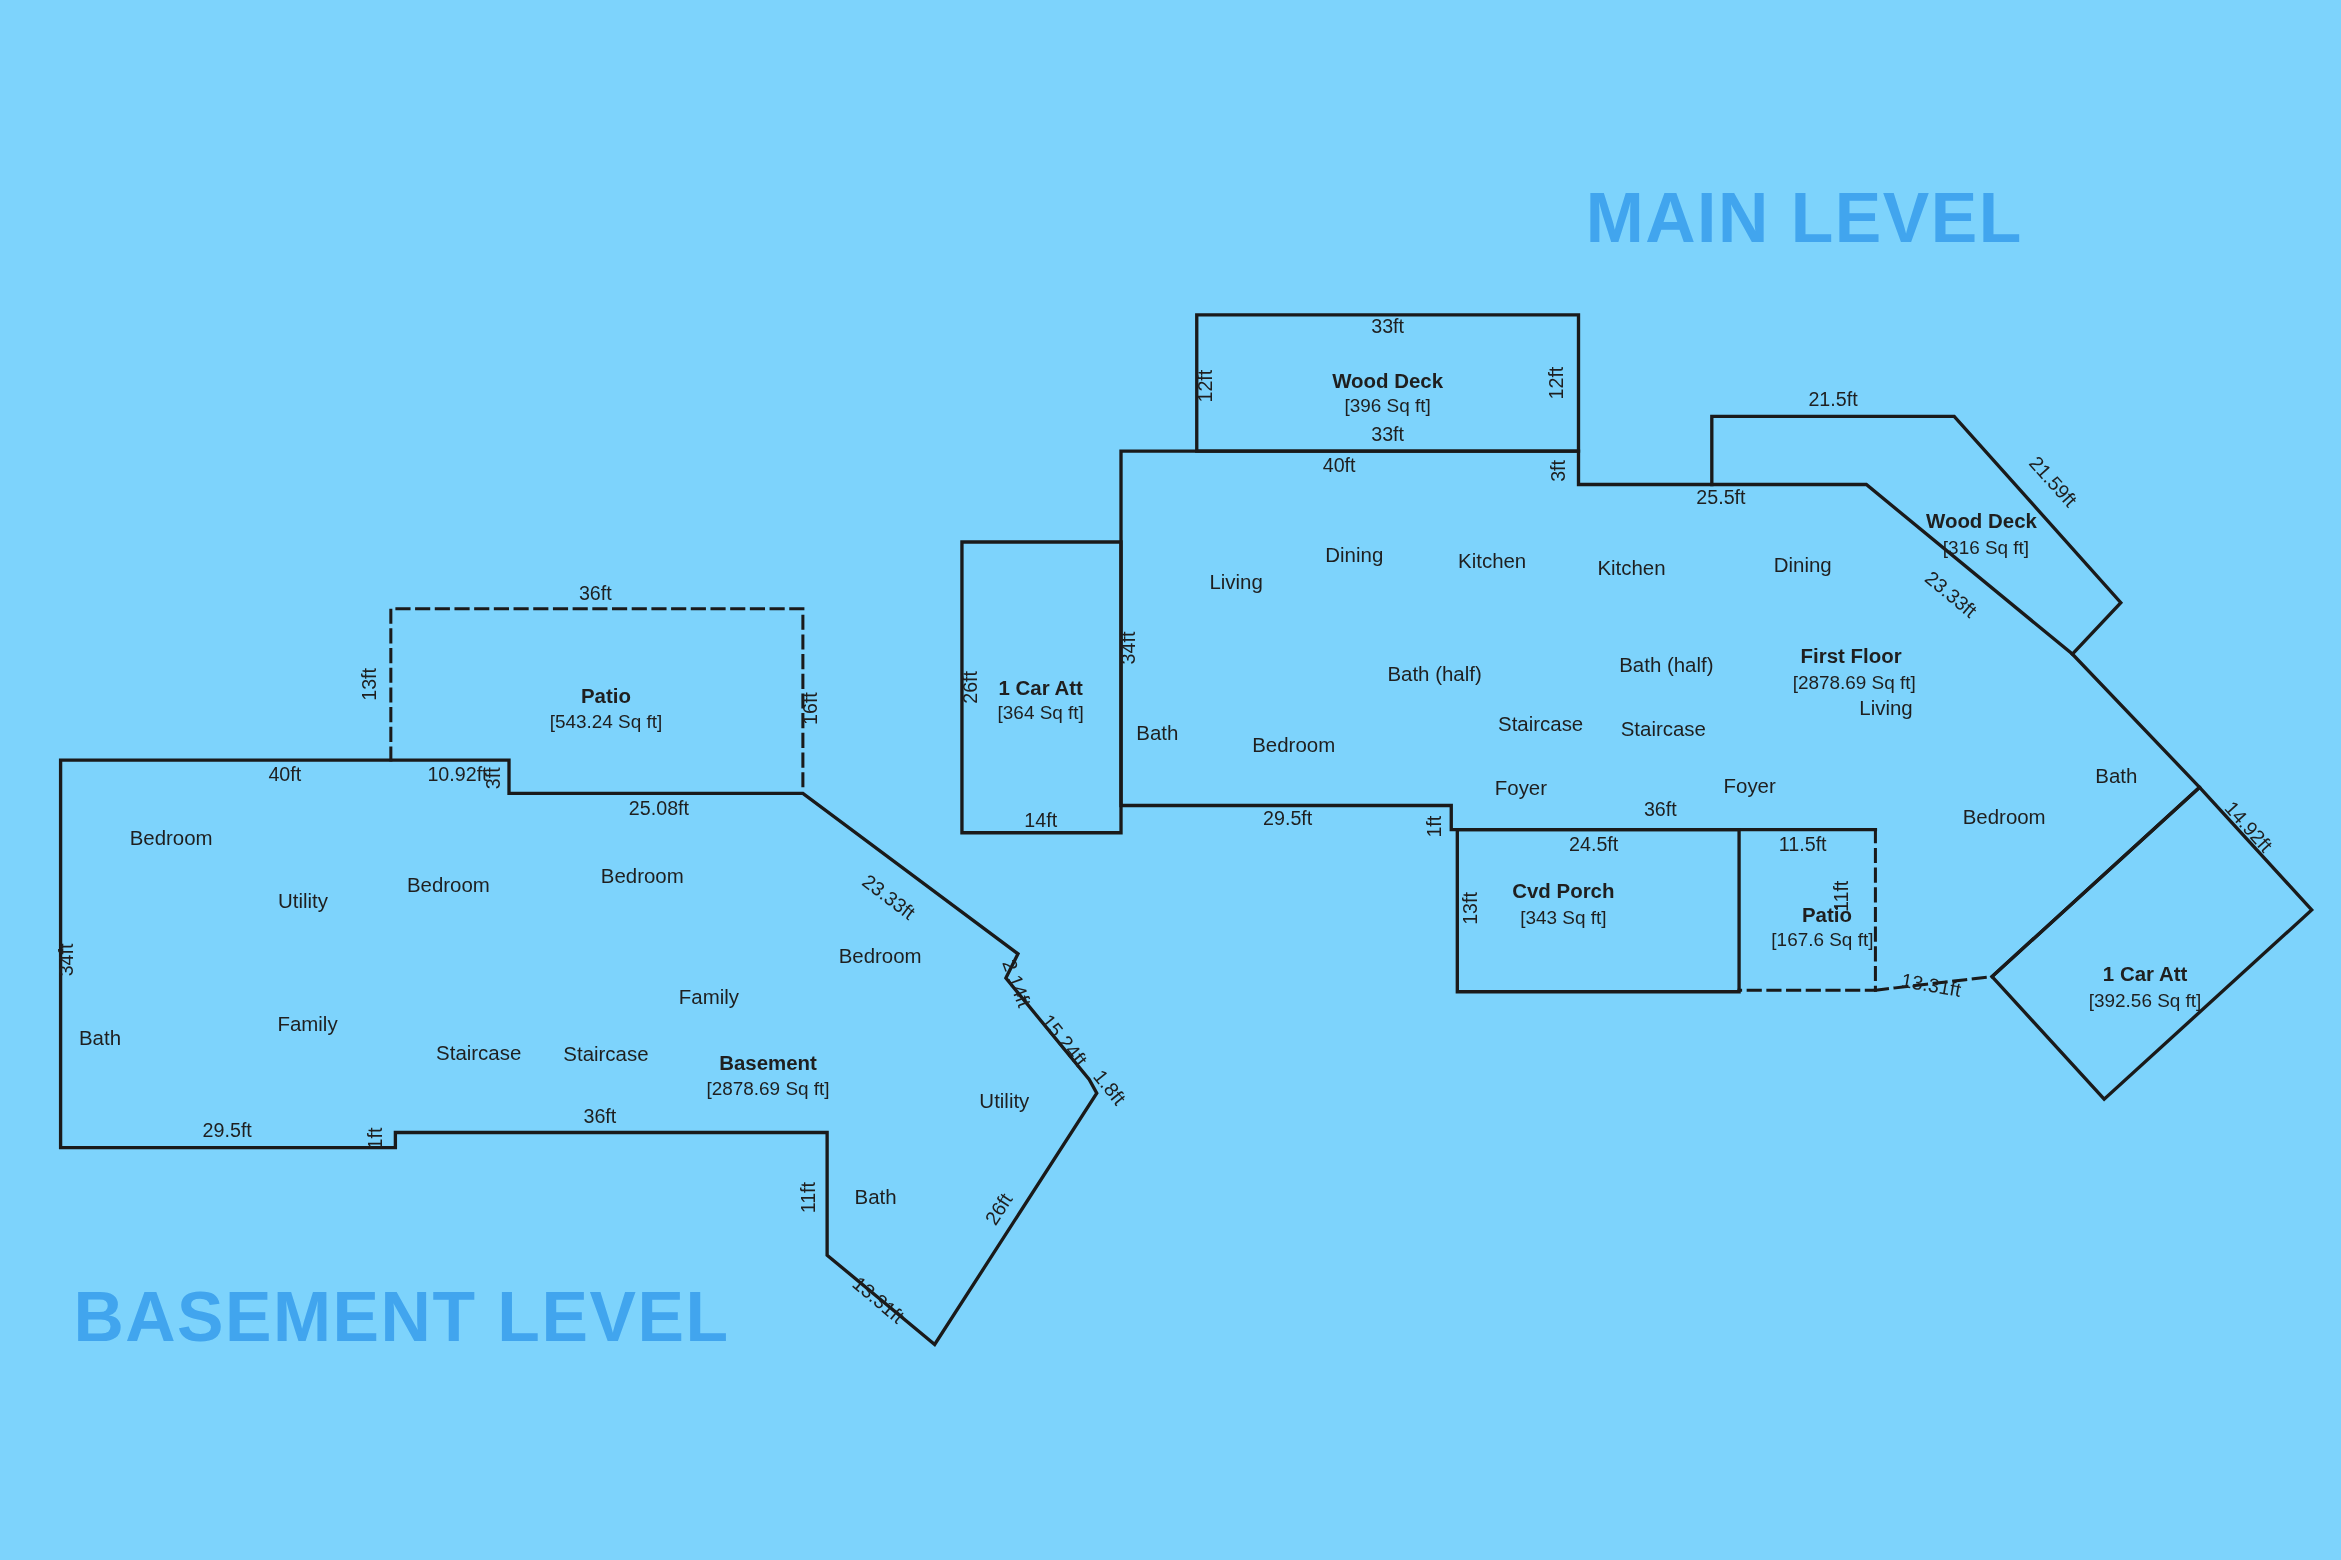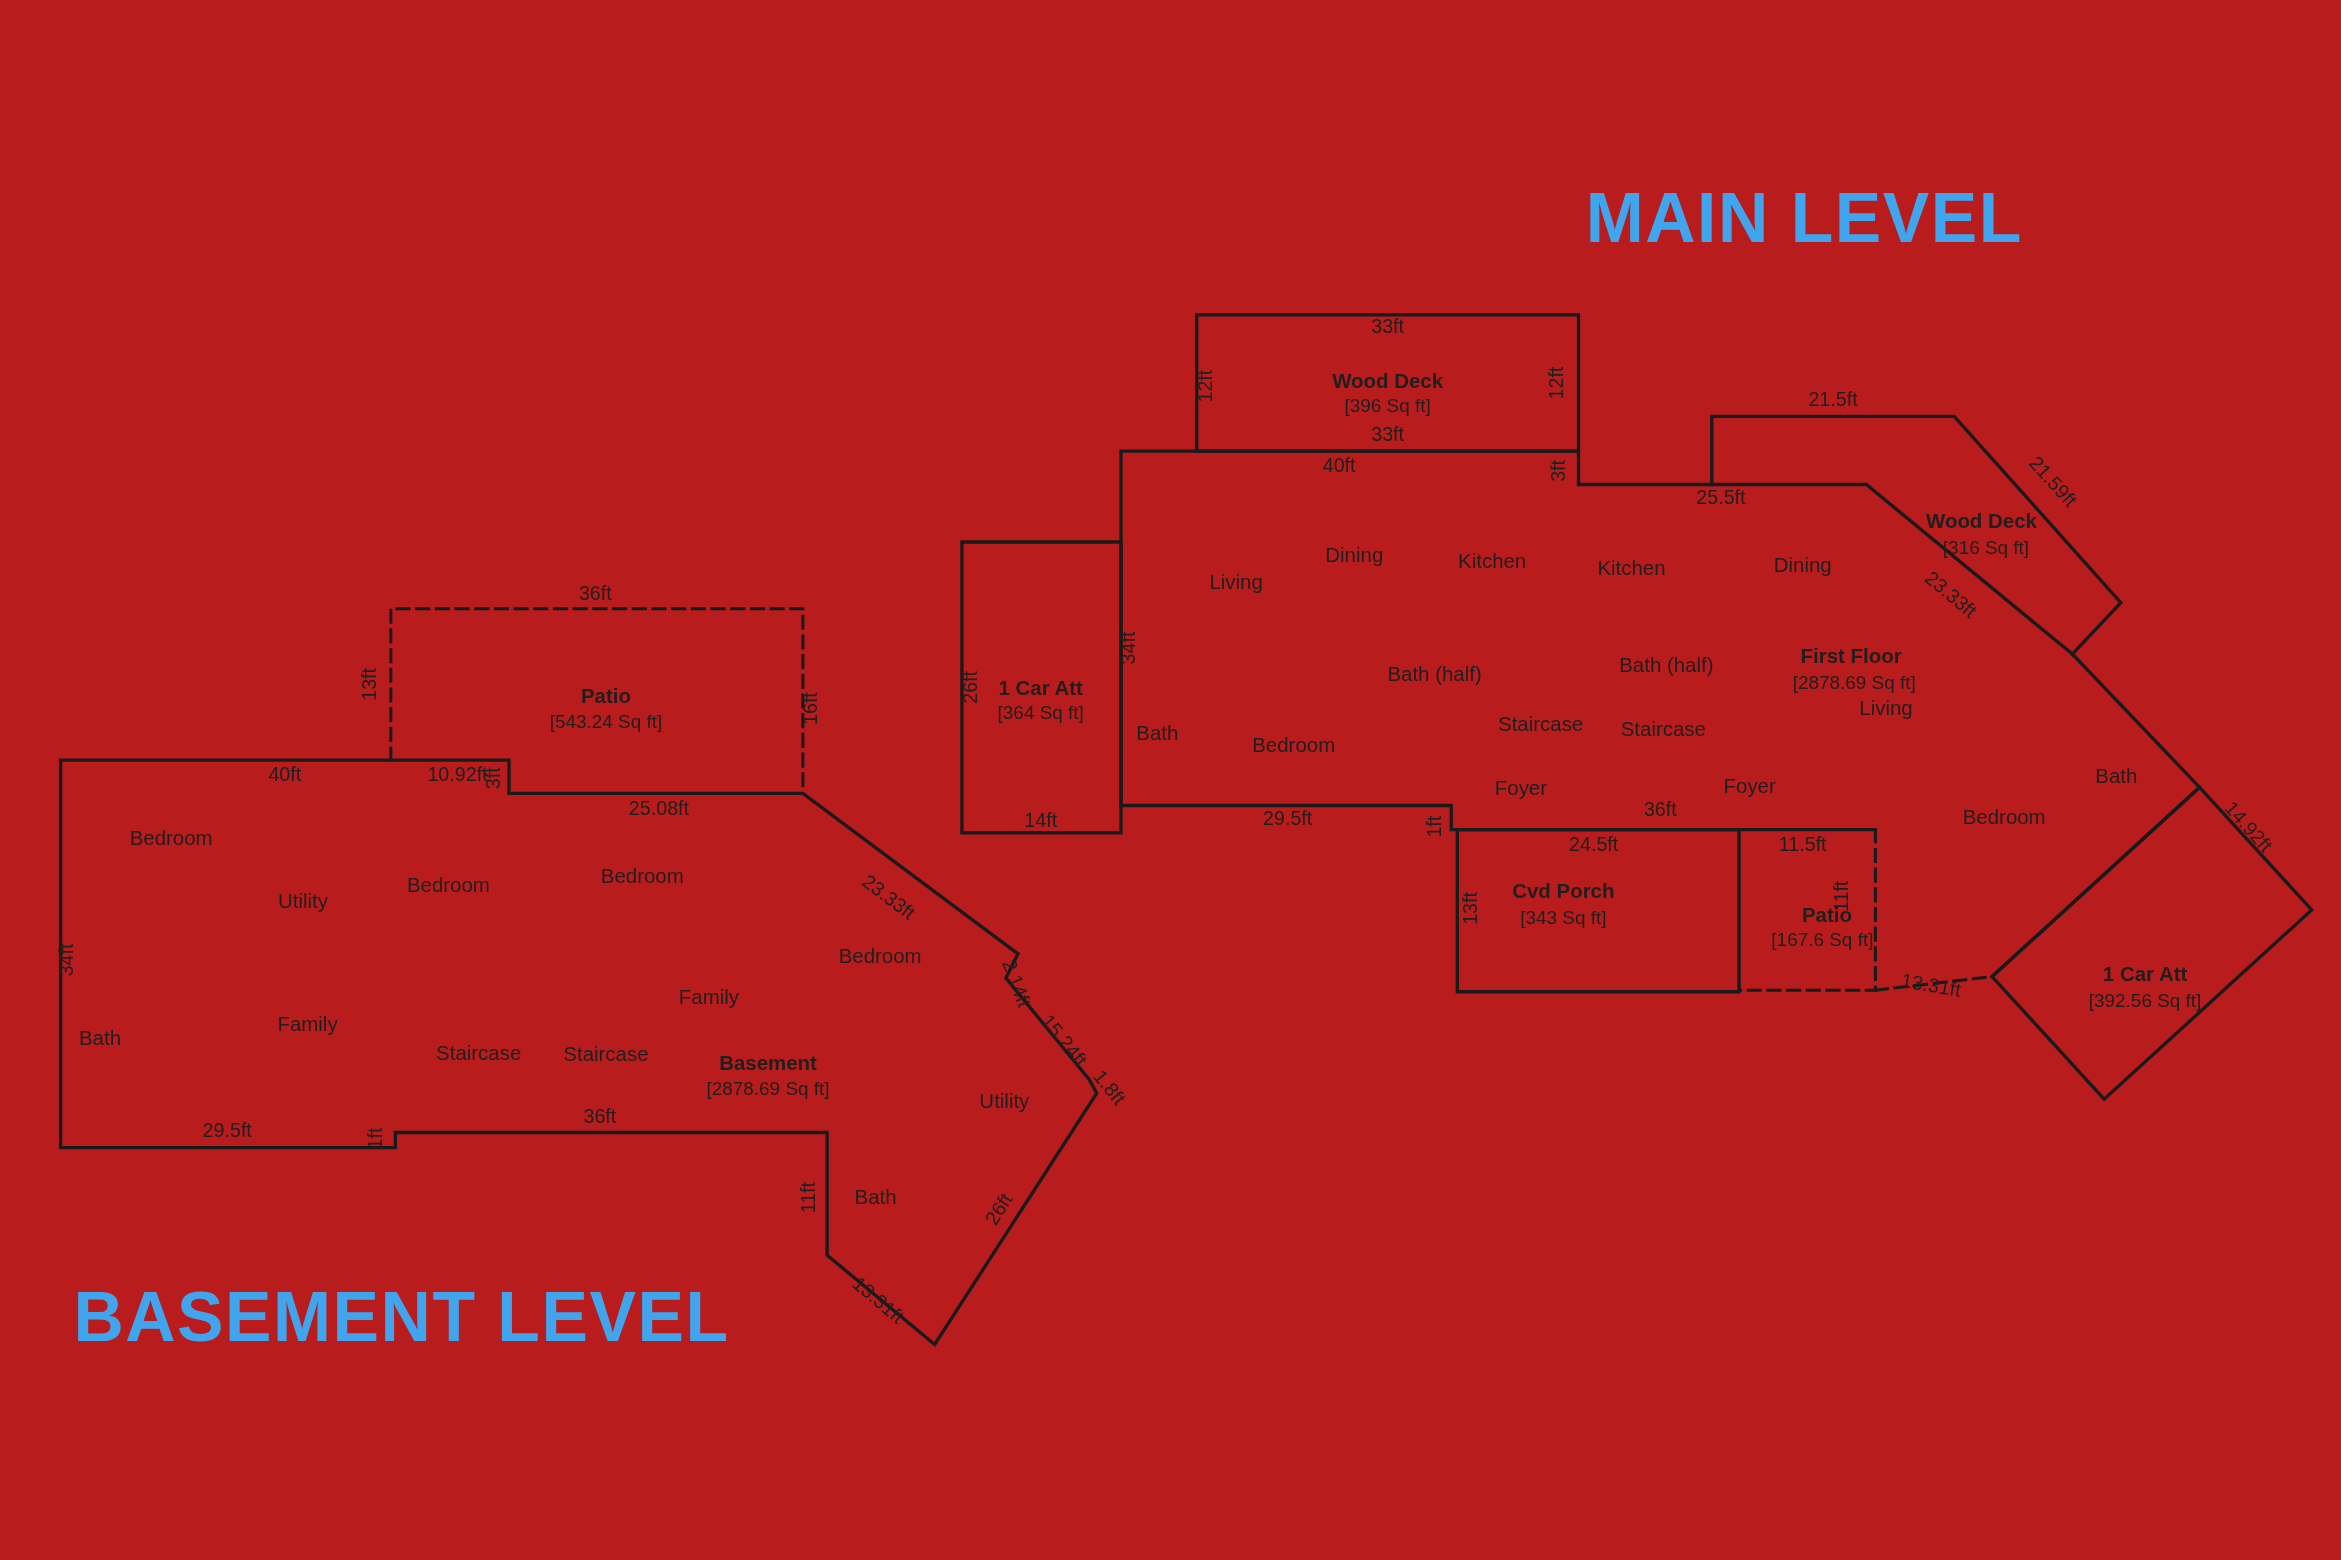--- a/index.html
+++ b/index.html
@@ -1,17 +1,17 @@
 <!DOCTYPE html>
 <html style="--title: #41A5EE; --wall: #1A1A1A; --text: #1F1F1F;font-size:12.5px"><head>
 <meta charset="utf-8">
 <style>
   html,body{margin:0;padding:0;background:#ffffff;}
   body{width:2342px;height:1561px;overflow:hidden;}
-  .canvas{width:2342px;height:1561px;background:#b91c1c;}
+  .canvas{width:2342px;height:1561px;background:#7dd3fc;}
   svg{display:block;}
   .wall{fill:none;stroke:var(--wall,#1a1a1a);stroke-width:2.2;stroke-linejoin:miter;stroke-linecap:square;}
   .dashed{stroke-dasharray:8 5;stroke-width:2;}
   text{fill:var(--text,#1f1f1f);font-family:"Liberation Sans",sans-serif;text-anchor:middle;}
   .dim{font-size:13px;}
   .room{font-size:13.5px;}
   .bname{font-size:13.5px;font-weight:bold;}
   .barea{font-size:12.5px;}
   .title{font-size:46px;font-weight:800;letter-spacing:1px;fill:var(--title,#41A5EE);}
 </style>

